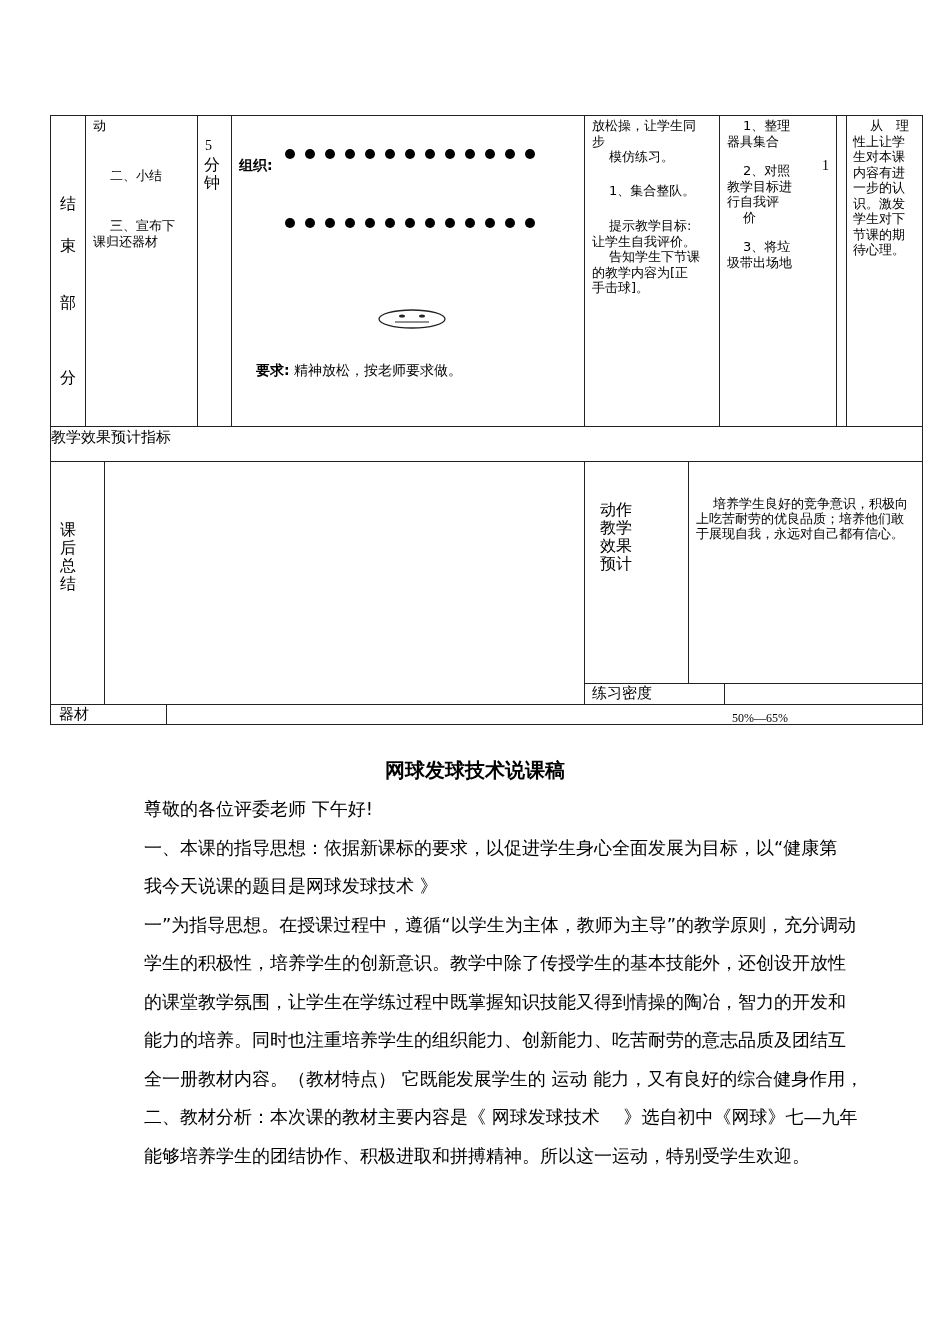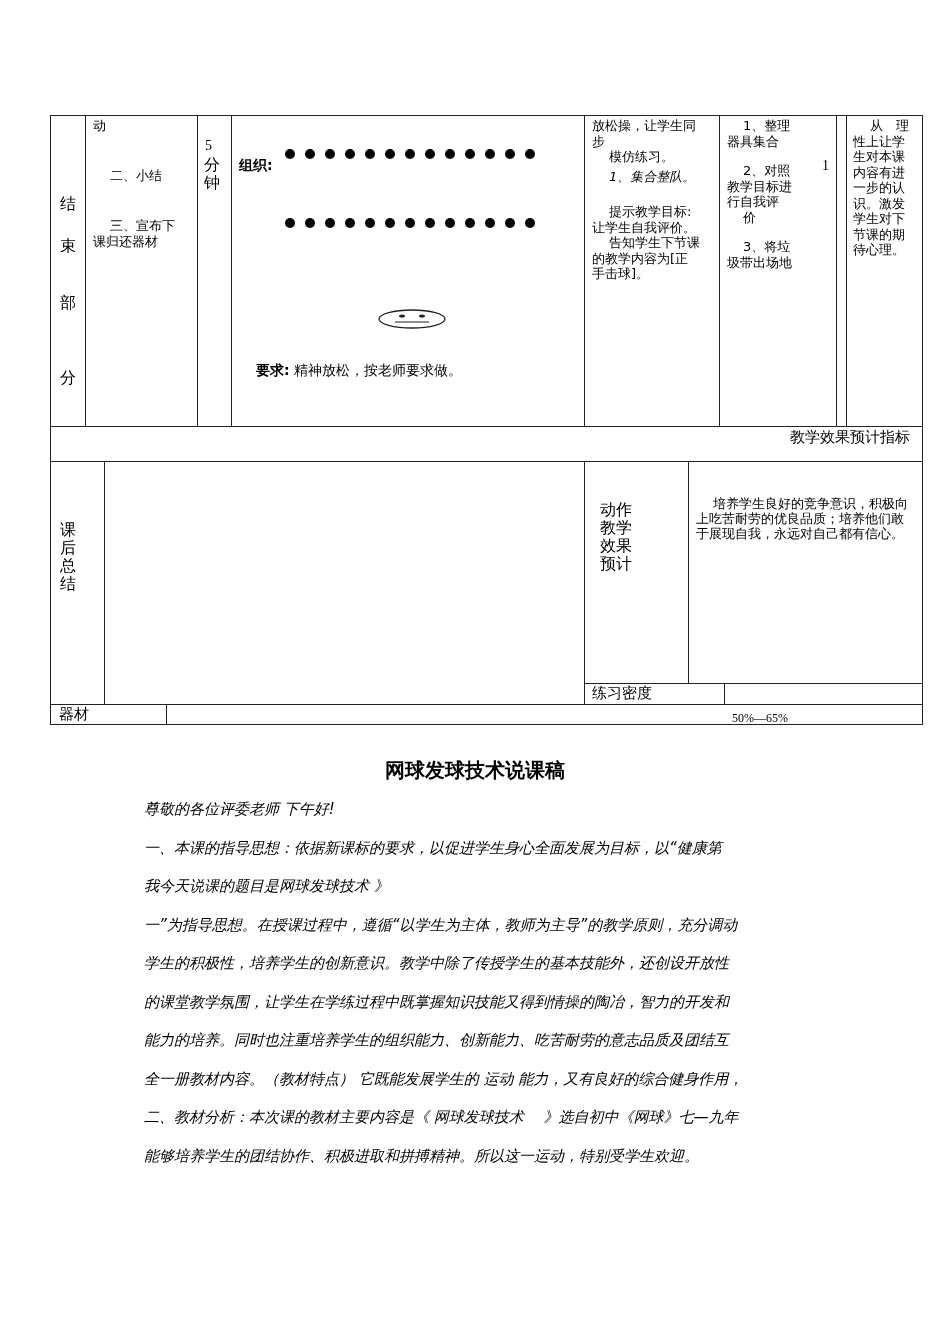--- a/index.html
+++ b/index.html
@@ -6,21 +6,21 @@
     body { width: 950px; height: 1344px; position: relative; overflow: hidden;
            font-family: "DejaVu Sans", "Liberation Sans", sans-serif; color: #000; }
     .abs { position: absolute; box-sizing: border-box; }
     .b { border: 1.5px solid #222; }
     .txt { font-size: 13px; line-height: 15px; }
     .serif { font-family: "Liberation Serif", "DejaVu Serif", serif; }
     .vchar { display: block; text-align: center; }
     .dots { display: flex; justify-content: space-between; }
     .dot { width: 10px; height: 10px; border-radius: 50%; background: #000; display: inline-block; }
     .doc-title { font-size: 20px; font-weight: bold; text-align: center; }
-    .para { font-size: 15px; line-height: 38.5px; white-space: nowrap; font-style: italic; }
+    .para { font-size: 18px; line-height: 38.5px; white-space: nowrap; }
   </style>
 </head>
 <body>
 
 <div class="abs" style="left:50px; top:115px; width:873px; height:312px; border-top:1.5px solid #222;">
 </div>
 
 <div class="abs b" style="left:50px; top:115px; width:36px; height:312px;">
   <div class="txt" style="position:absolute; left:0; right:0; top:78px; font-size:16px; line-height:20px;">
     <span class="vchar">结</span>
@@ -93,21 +93,21 @@
     <span style="font-weight:bold;">要求:</span>
     <span>精神放松，按老师要求做。</span>
   </div>
 </div>
 
 <div class="abs b" style="left:584px; top:115px; width:136px; height:312px; border-left:none;">
   <div class="txt" style="position:absolute; left:8px; top:2px; width:125px; font-size:13px; line-height:15.5px;">
     <div>放松操，让学生同</div>
     <div>步</div>
     <div style="padding-left:17px;">模仿练习。</div>
-    <div style="padding-left:17px; margin-top:4px;font-style:italic;">1、集合整队。</div>
+    <div style="padding-left:17px; margin-top:18px;">1、集合整队。</div>
     <div style="padding-left:17px; margin-top:20px;">提示教学目标:</div>
     <div>让学生自我评价。</div>
     <div style="padding-left:17px;">告知学生下节课</div>
     <div>的教学内容为[正</div>
     <div>手击球]。</div>
   </div>
 </div>
 
 <div class="abs b" style="left:719px; top:115px; width:118px; height:312px; border-left:none;">
   <div class="txt" style="position:absolute; left:8px; top:2px; width:84px; font-size:13px; line-height:15.5px;">
@@ -134,21 +134,21 @@
     <div>内容有进</div>
     <div>一步的认</div>
     <div>识。激发</div>
     <div>学生对下</div>
     <div>节课的期</div>
     <div>待心理。</div>
   </div>
 </div>
 
 <div class="abs b" style="left:50px; top:426px; width:873px; height:36px; border-top:none;">
-  <div style="position:absolute; left:0; right:12px; top:2px; text-align:right; font-size:15px;">教学效果预计指标</div>
+  <div style="position:absolute; left:0; right:12px; top:2px; text-align:left; font-size:15px;">教学效果预计指标</div>
 </div>
 
 <div class="abs b" style="left:50px; top:461px; width:55px; height:244px; border-top:none;">
   <div style="position:absolute; left:9px; top:60px; font-size:16px; line-height:18px;">
     <span class="vchar">课</span>
     <span class="vchar">后</span>
     <span class="vchar">总</span>
     <span class="vchar">结</span>
   </div>
 </div>

